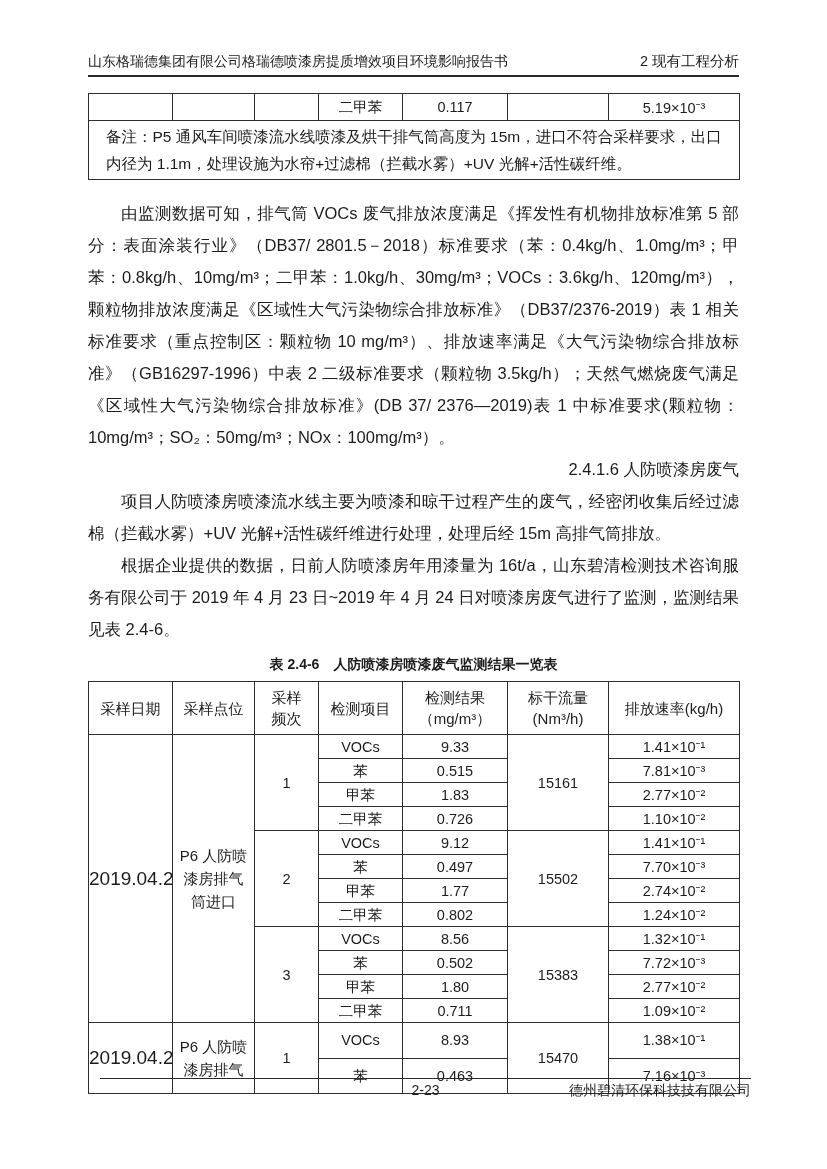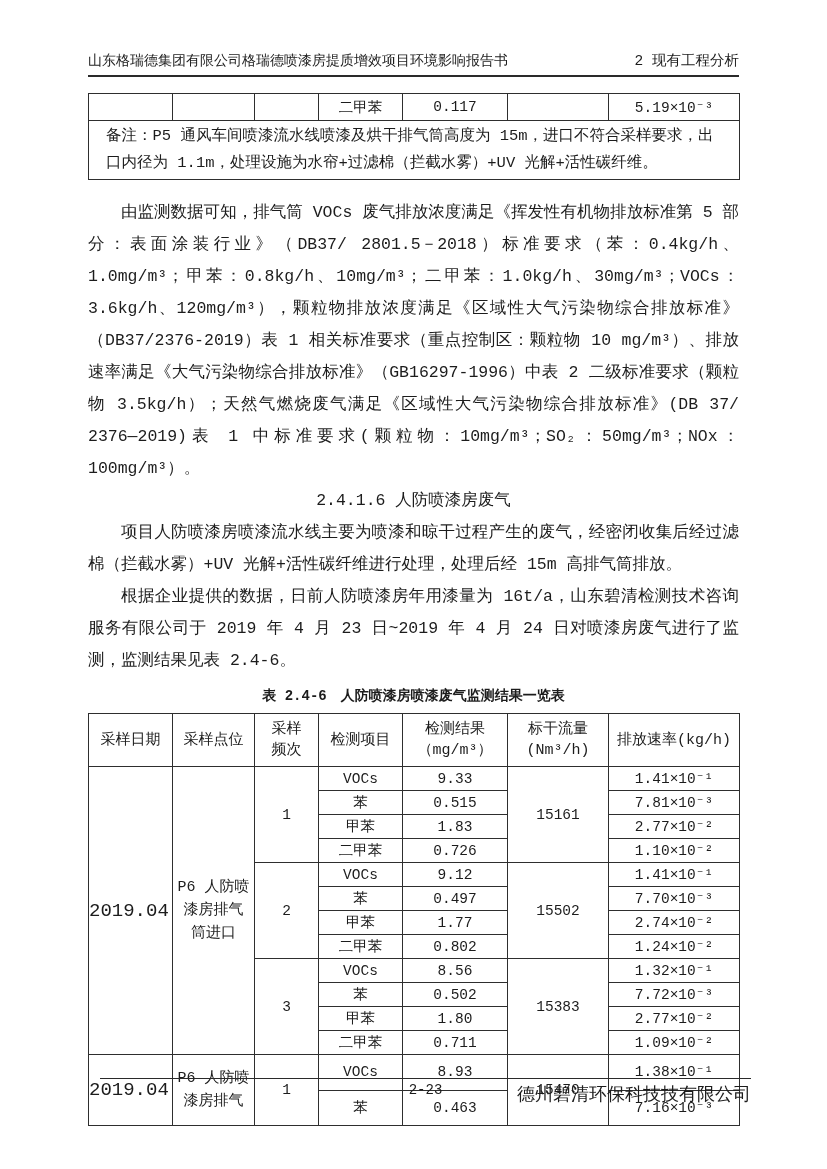--- a/index.html
+++ b/index.html
@@ -1,21 +1,21 @@
 <!DOCTYPE html>
 <html><head>
 <meta charset="utf-8">
 <style>
   html,body{margin:0;padding:0;background:#fff;}
   .page{
     position:relative;
     width:827px;height:1169px;
     background:#fff;
     color:#1c1c1c;
-    font-family:Liberation Mono, monospace;
+    font-family:Liberation Sans, sans-serif;
     overflow:hidden;
     box-sizing:border-box;
   }
   .content{position:absolute;left:88px;top:0;width:651px;}
   
   .doc-header{
     display:flex;justify-content:space-between;align-items:flex-end;
     margin-top:52px;
     padding-bottom:5px;
     border-bottom:2px solid #2a2a2a;
@@ -31,21 +31,21 @@
   .prev-table td.note-cell{
     text-align:left;font-size:15.5px;line-height:27px;padding:2px 17px;height:auto;
   }
   
   .para{
     font-size:16.5px;line-height:32px;text-align:justify;
     text-indent:2em;margin:0;
   }
   .p1{margin-top:17px;}
   .sec-heading{
-    font-size:16.5px;line-height:32px;margin:0;font-weight:normal;text-align:center;
+    font-size:16.5px;line-height:32px;margin:0;font-weight:normal;text-align:right;
   }
   .tbl-caption{
     text-align:center;font-weight:bold;font-size:14px;
     margin:7px 0 5px 0;line-height:24px;
   }
   
   .mon-table td{height:23px;line-height:20px;}
   .mon-table tr.hdr td{height:52px;font-size:15px;line-height:21px;}
   .mon-table .prewrap{white-space:pre-line;}
   .mon-table td.loc{font-size:15px;line-height:23px;padding:12px 4px;}
@@ -53,21 +53,21 @@
   
   .doc-footer{
     position:absolute;left:100px;top:1078px;width:651px;
     border-top:1.5px solid #2a2a2a;
   }
   .doc-footer .foot-row{position:relative;height:22px;margin-top:3px;}
   .doc-footer .page-num{
     position:absolute;left:0;right:0;text-align:center;font-size:14px;
   }
   .doc-footer .company{
-    position:absolute;right:0;font-size:18px;white-space:nowrap;
+    position:absolute;right:0;font-size:14px;white-space:nowrap;
   }
 </style>
 </head>
 <body>
 
 <div class="page">
   <div class="content">
 
     <div class="doc-header">
       <span class="hdr-left">山东格瑞德集团有限公司格瑞德喷漆房提质增效项目环境影响报告书</span>

